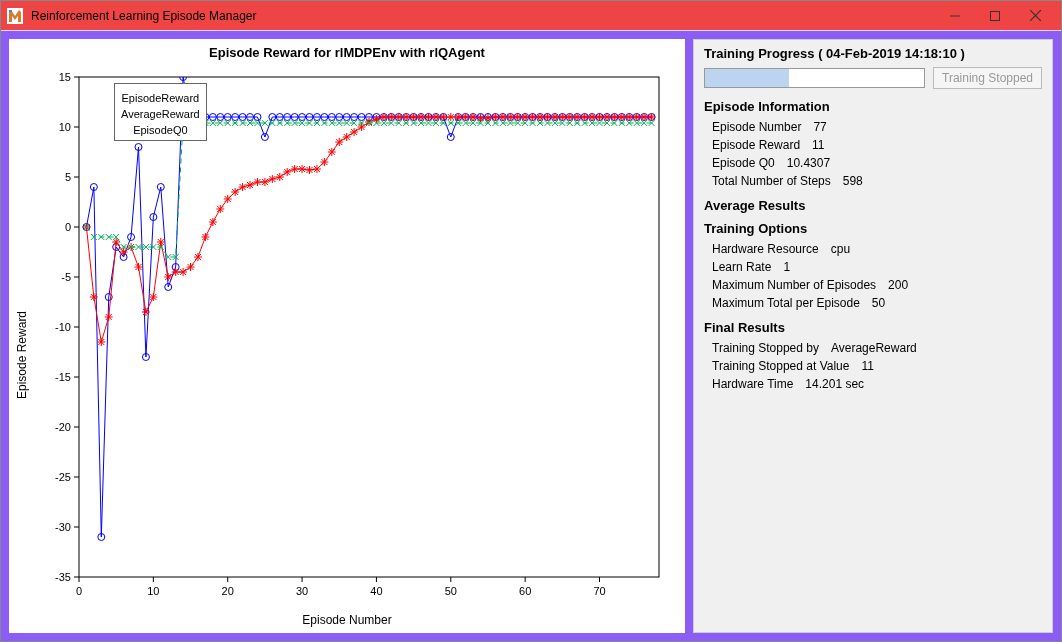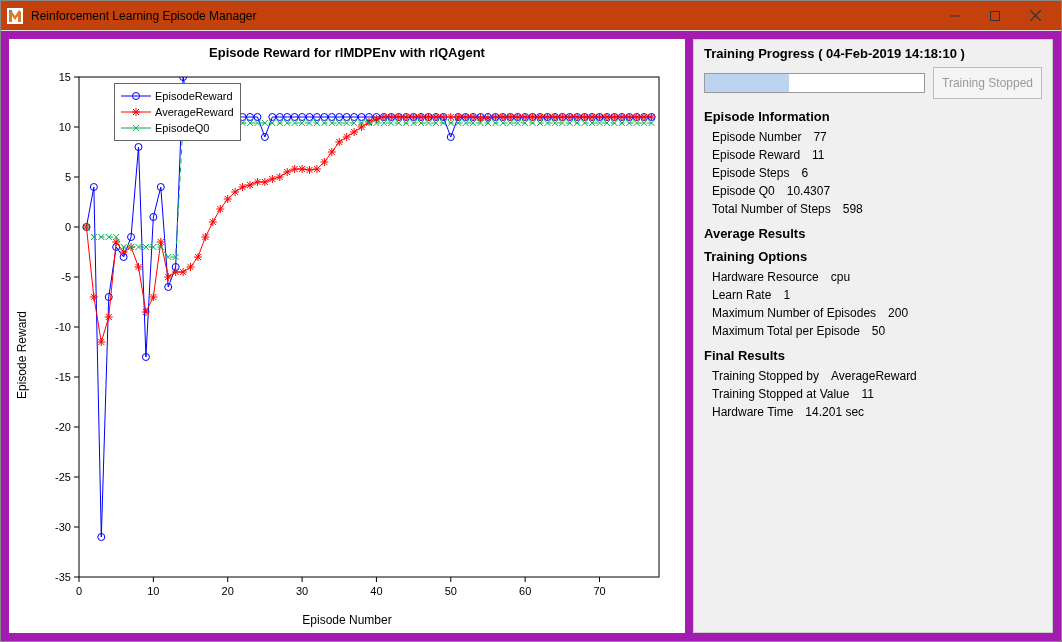--- a/index.html
+++ b/index.html
@@ -11,40 +11,40 @@
     width: 1062px;
     height: 642px;
     overflow: hidden;
     border: 1px solid #888;
   }
   .titlebar {
     height: 30px;
     display: flex;
     align-items: center;
     padding: 0 6px;
-    background: #c2410c;
+    background: #ef4444;
     border-bottom: 1px solid #ddd;
   }
   .titlebar .app-icon {
     width: 16px; height: 16px;
     margin-right: 8px;
     display: flex; align-items: center; justify-content: center;
   }
   .titlebar .title { flex: 1; font-size: 12px; }
   .win-btn {
     width: 40px; height: 28px;
     display: flex; align-items: center; justify-content: center;
     font-size: 12px; color: #333;
   }
   .content {
     height: calc(100% - 30px);
     display: flex;
     padding: 8px;
     gap: 8px;
-    background: #a21caf;
+    background: #8b5cf6;
   }
   .chart-area {
     flex: 1;
     background: #fff;
     position: relative;
   }
   .side-panel {
     width: 360px;
     background: #f0f0f0;
     border: 1px solid #ccc;
@@ -72,21 +72,21 @@
   .progress-fill {
     position: absolute; left:0; top:0; bottom:0;
     background: #bcd4f0;
   }
   .stop-btn {
     border: 1px solid #bbb;
     background: #f5f5f5;
     color: #999;
     font-size: 12px;
     padding: 2px 8px;
-    height: 32px;
+    height: 22px;
   }
   .section-head {
     font-weight: bold;
     font-size: 13px;
     margin-top: 8px;
     margin-bottom: 4px;
   }
   .kv {
     font-size: 12px;
     padding: 2px 0 2px 8px;
@@ -96,21 +96,21 @@
 
   
   .plot-title { text-align:center; font-size:13px; font-weight:bold; padding-top:6px;}
   .legend-box {
     position:absolute;
     background:#fff;
     border:1px solid #666;
     font-size:11px;
     padding:4px 6px;
   }
-  .legend-row { display:flex; align-items:center; gap:4px; height:16px;}
+  .legend-row { display:flex; align-items:center; gap:4px; height:16px;flex-direction:column;}
   .axis-label { font-size:12px; }
   .ylabel-wrap {
     position:absolute;
     transform: rotate(-90deg);
     transform-origin: left top;
   }
 </style>
 </head>
 <body>
 
@@ -1092,21 +1092,20 @@
       <div class="progress-bar">
         <div id="progress-fill" class="progress-fill" style="width: 38.5%;"></div>
       </div>
       <button class="stop-btn" disabled="">Training Stopped</button>
     </div>
 
     <div class="section-head">Episode Information</div>
     <div id="sec-episode">
         <div class="kv"><span class="k">Episode Number</span><span class="v">77</span></div>
         <div class="kv"><span class="k">Episode Reward</span><span class="v">11</span></div>
-        <div class="kv"><span class="k">Episode Steps</span><span class="v">6</span></div>
         <div class="kv"><span class="k">Episode Q0</span><span class="v">10.4307</span></div>
         <div class="kv"><span class="k">Total Number of Steps</span><span class="v">598</span></div>
       </div>
 
     <div class="section-head">Average Results</div>
 
     <div class="section-head">Training Options</div>
     <div id="sec-options">
         <div class="kv"><span class="k">Hardware Resource</span><span class="v">cpu</span></div>
         <div class="kv"><span class="k">Learn Rate</span><span class="v">1</span></div>

